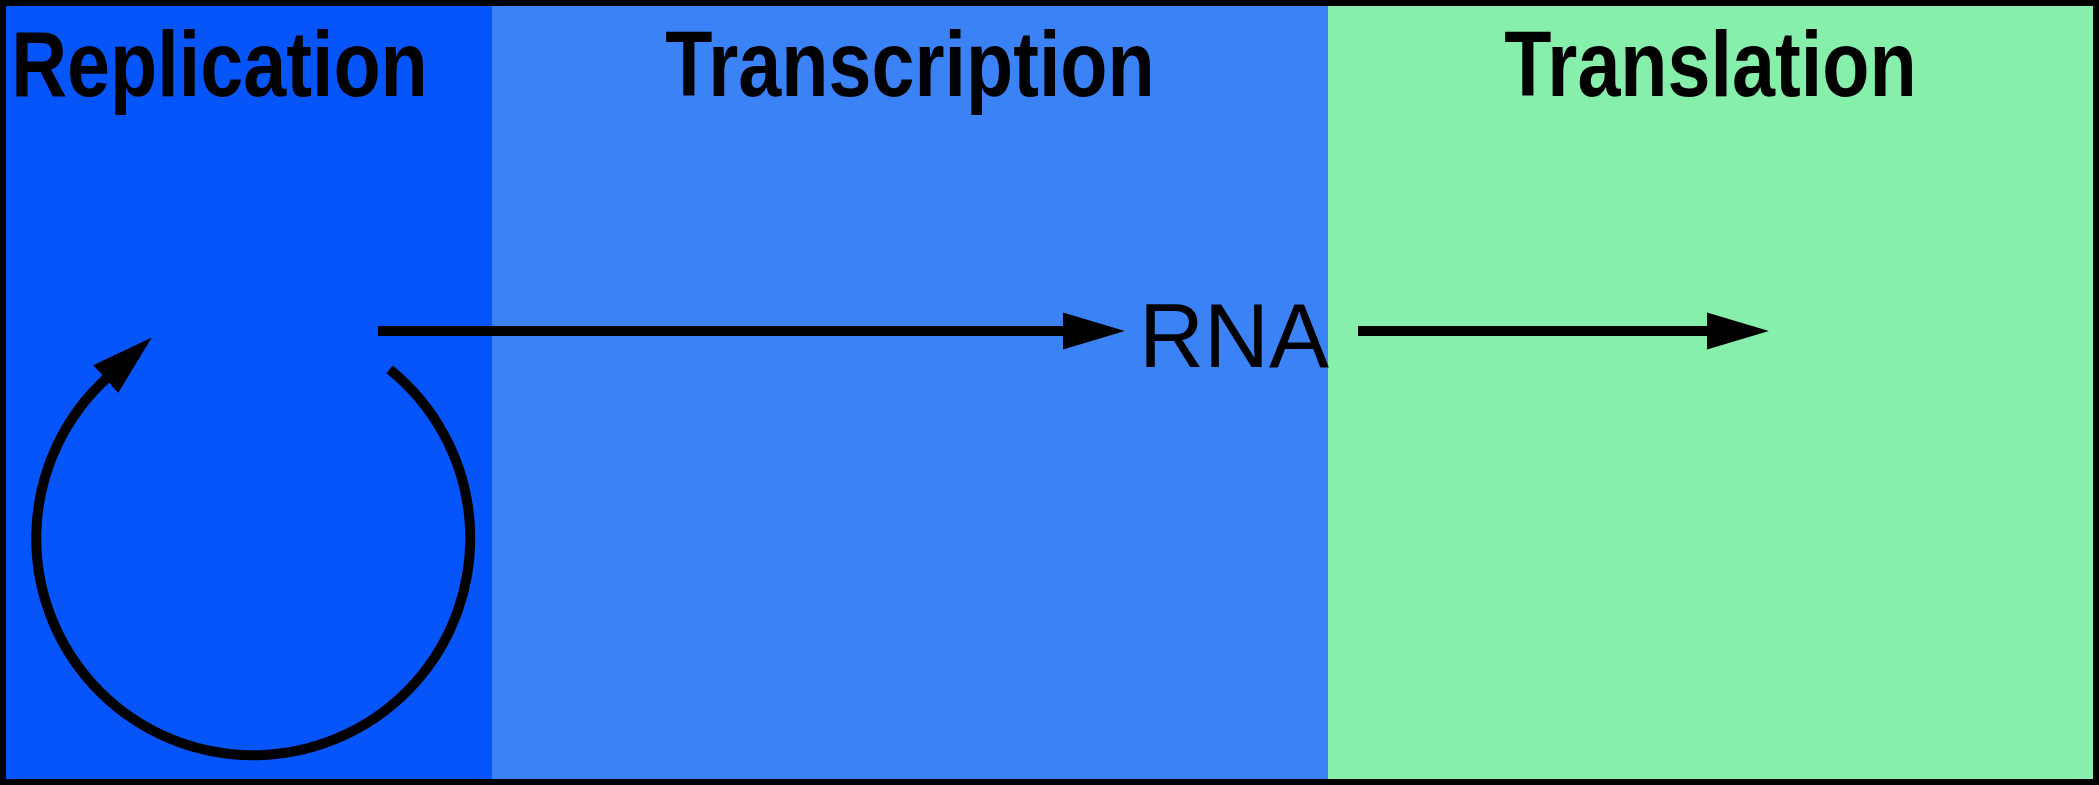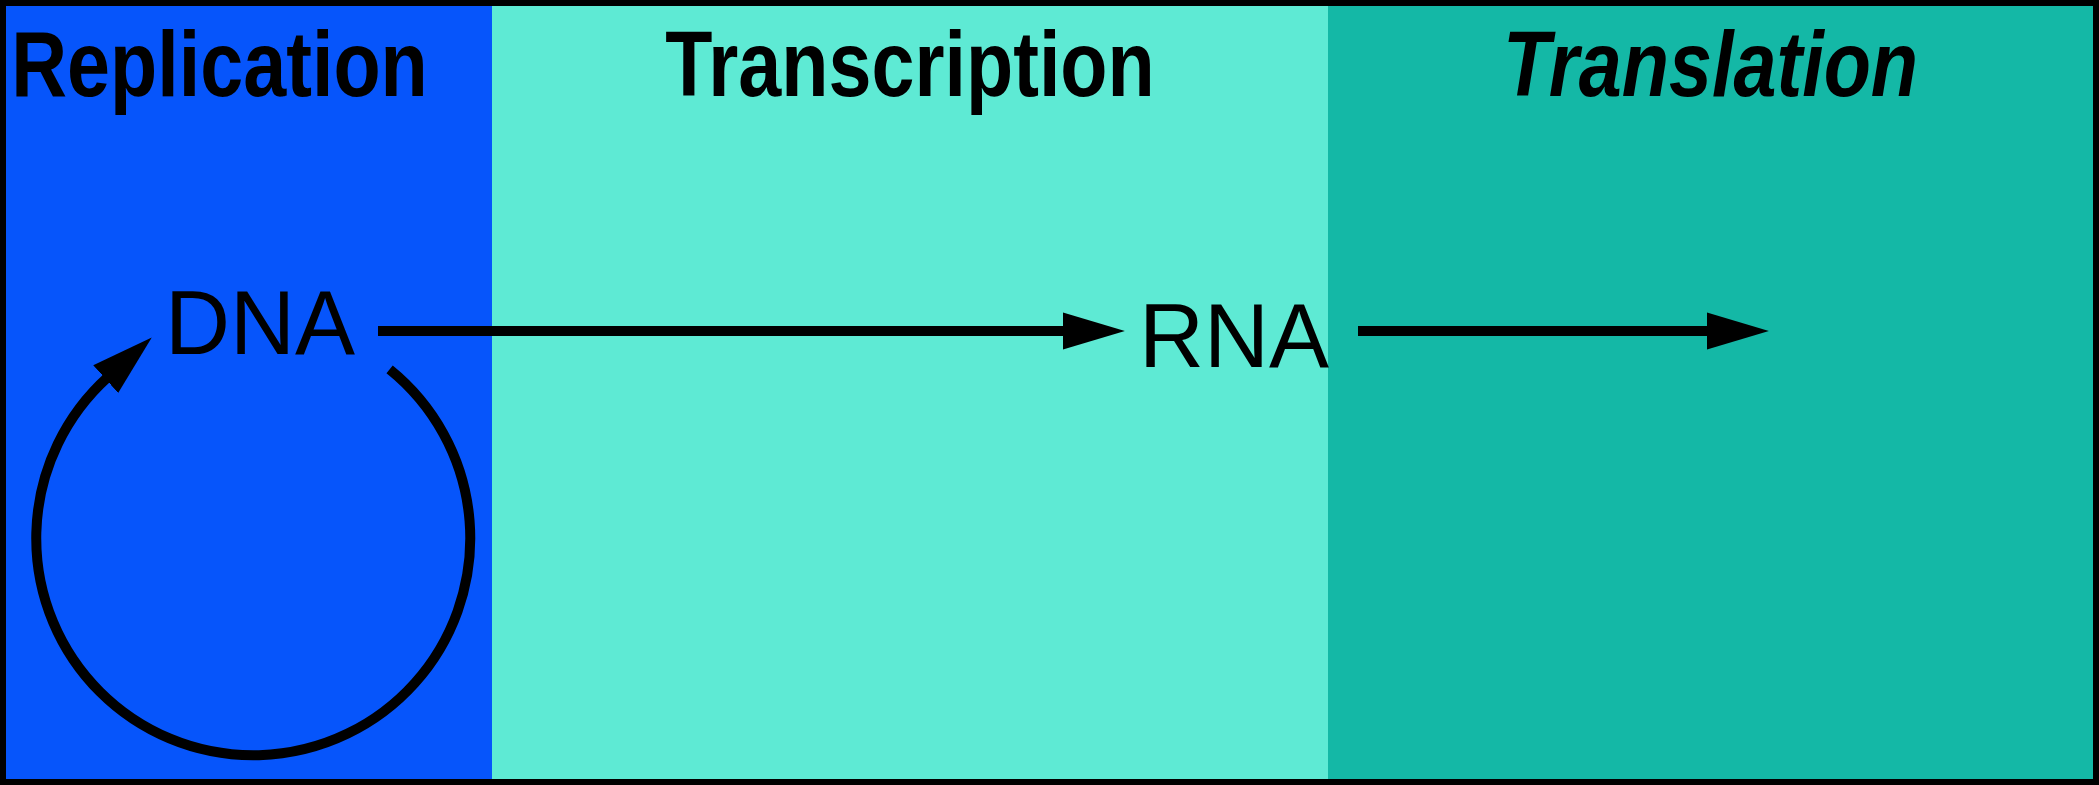--- a/index.html
+++ b/index.html
@@ -66,39 +66,38 @@
 </style>
 </head>
 <body>
 
 <div class="stage">
 
   <div class="panel panel-replication" style="background-color: rgb(6, 85, 251);">
     <div class="panel-title">Replication</div>
   </div>
 
-  <div class="panel panel-transcription" style="background-color: #5eead4;">
+  <div class="panel panel-transcription" style="background-color: #3b82f6;">
     <div class="panel-title">Transcription</div>
   </div>
 
-  <div class="panel panel-translation" style="background-color: #14b8a6; font-style: italic;">
+  <div class="panel panel-translation" style="background-color: #86efac;">
     <div class="panel-title">Translation</div>
   </div>
 
   <svg class="arrows-layer" viewBox="0 0 2099 785" xmlns="http://www.w3.org/2000/svg">
     <defs>
       <marker id="arrowhead" markerUnits="userSpaceOnUse" markerWidth="62" markerHeight="38" viewBox="0 0 10 6" refX="0.5" refY="3" orient="auto">
         <path d="M 0 0 L 10 3 L 0 6 Z" fill="#000000"></path>
       </marker>
     </defs>
 
     <path class="arrow-path" d="M 389.6 369.4 A 217 217 0 1 1 108 377" marker-end="url(#arrowhead)"></path>
 
     <path class="arrow-path" d="M 378 331 L 1066 331" marker-end="url(#arrowhead)"></path>
 
     <path class="arrow-path" d="M 1358 331 L 1710 331" marker-end="url(#arrowhead)"></path>
   </svg>
 
-  <div class="node-label node-dna">DNA</div>
 
   <div class="node-label node-rna">RNA</div>
 
 </div>
 
 </body></html>

